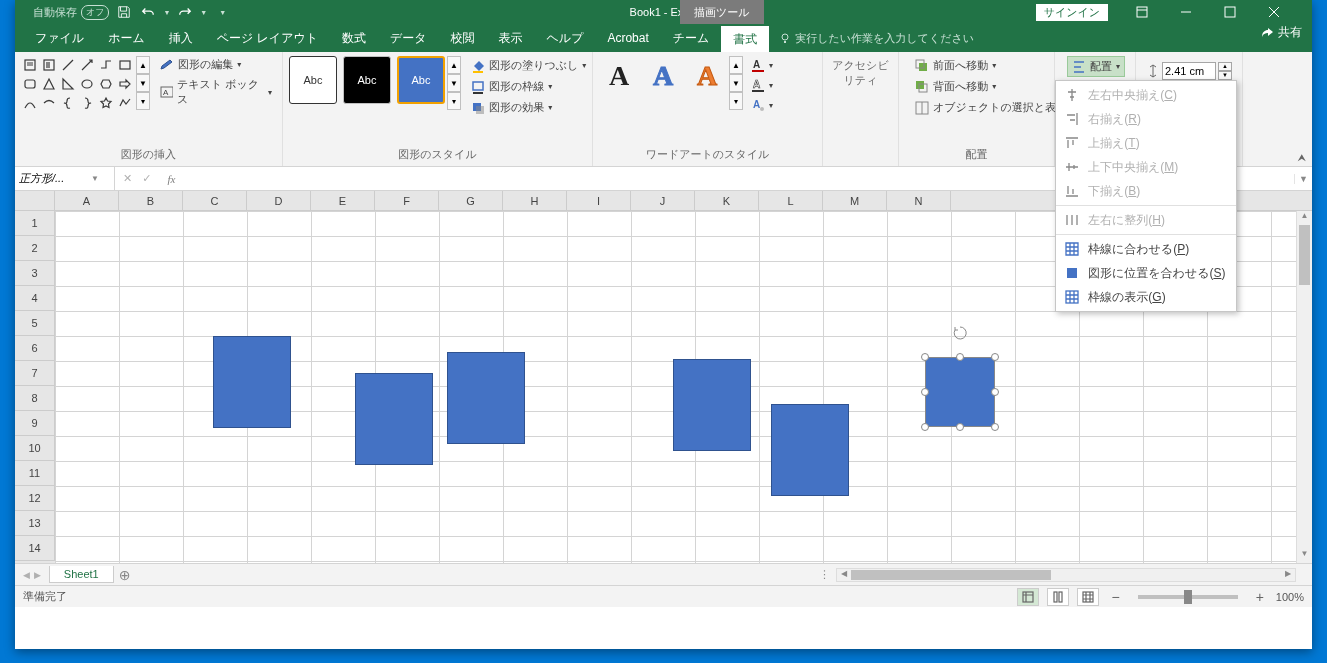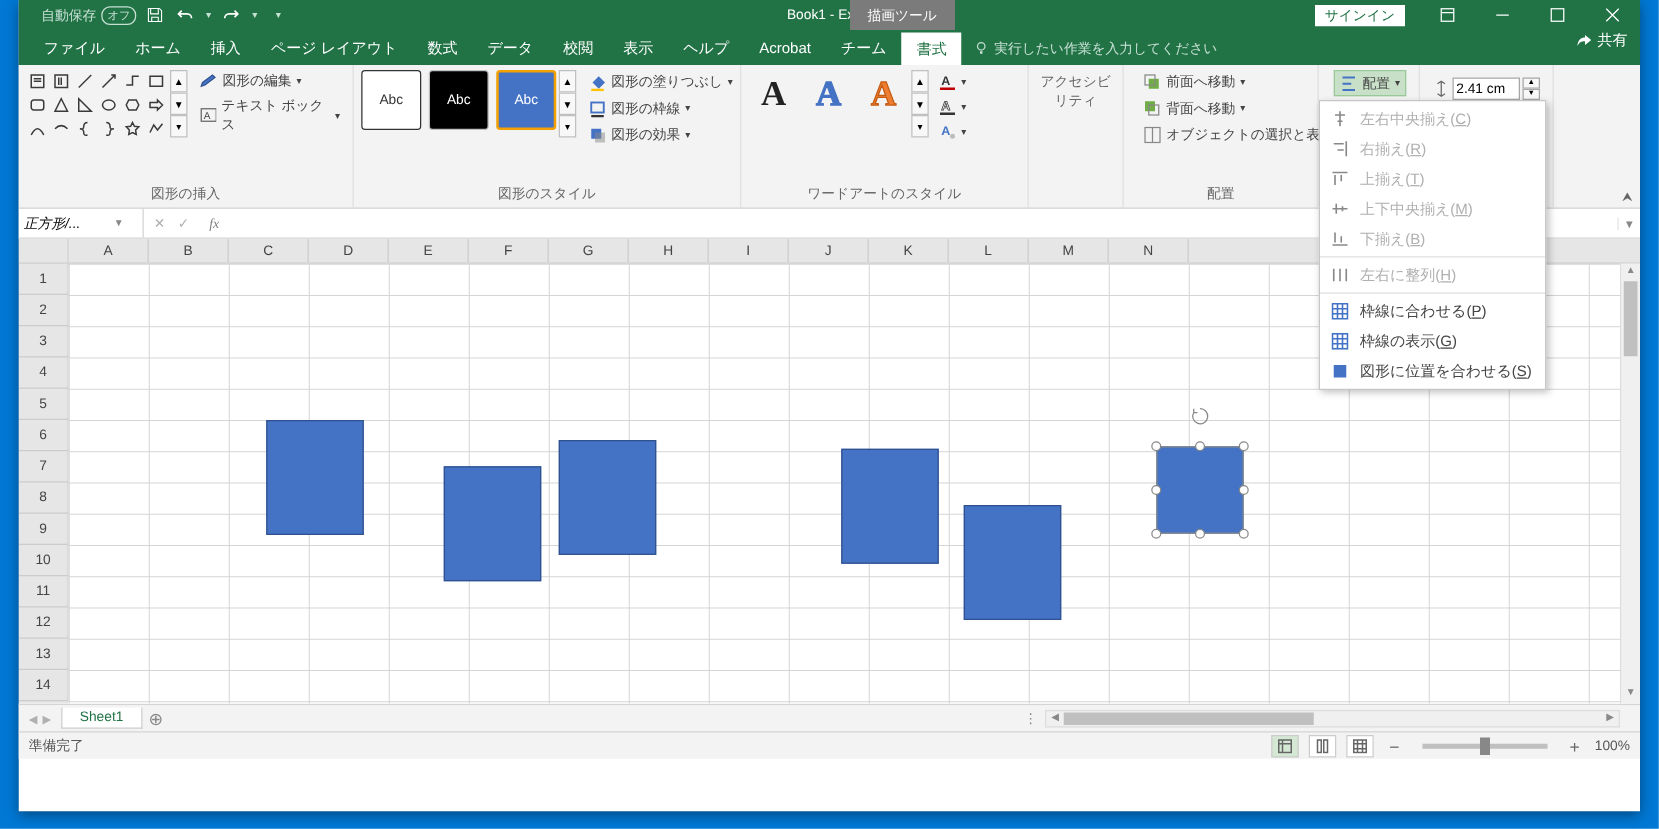--- a/index.html
+++ b/index.html
@@ -8,21 +8,21 @@
   
   
   .titlebar { height: 24px; background: #217346; color: #fff; display: flex; align-items: center; font-size: 11px; position: relative; }
   .titlebar-qat { display: flex; align-items: center; gap: 6px; padding-left: 18px; }
   .qat-autosave { display: flex; align-items: flex-end; gap: 4px; color: #c7e0d4; font-size: 11px; }
   .qat-pill { border:1px solid #c7e0d4; border-radius:7px; font-size:9px; padding:0 4px; }
   .qat-icon { width: 18px; height: 18px; display: inline-flex; align-items: center; justify-content: center; cursor: pointer; }
   .qat-icon svg { width: 14px; height: 14px; fill: #fff; }
   .titlebar-center { position: absolute; left: 0; right: 0; text-align: center; pointer-events:none; }
   .titlebar-contexttab { background: #7b7b7b; height: 24px; display: flex; align-items: center; padding: 0 14px; position: absolute; left: 665px; }
-  .titlebar-right { position: absolute; right: 0; display: flex; align-items: center; }
+  .titlebar-right { position: absolute; right: 16px; display: flex; align-items: center; }
   .signin-btn { background: #fff; color: #217346; font-size: 11px; padding: 1px 8px; cursor: pointer; margin-right: 12px;}
   .win-btn { width: 44px; height: 24px; display:flex; align-items:center; justify-content:center; cursor:pointer;}
   .win-btn svg { width: 12px; height: 12px; stroke: #fff; fill: none; stroke-width:1;}
   
   
   .menubar { height: 28px; background: #217346; display: flex; align-items: stretch; padding-left: 8px; font-size: 12px; color: #fff; position: relative; }
   .menu-tab { padding: 0 12px; display: flex; align-items: center; cursor: pointer; }
   .menu-tab.active { background: #fff; color: #217346; margin-top: 2px; }
   .tell-me { display: flex; align-items: center; gap: 4px; padding: 0 10px; color: #c7e0d4; font-size: 11px; }
   .bulb-icon { width:12px; height:12px; }
@@ -546,34 +546,34 @@
     <div class="dd-item">
         <span class="dd-icon">
           <svg>
             <path d="M1 1h12v12H1zM5 1v12M9 1v12M1 5h12M1 9h12"></path>
           </svg>
         </span>
         <span><span>枠線に合わせる</span>(<u>P</u>)</span>
       </div>
     <div class="dd-item">
         <span class="dd-icon">
+          <svg class="fill">
+            <rect x="2" y="2" width="10" height="10"></rect>
+          </svg>
+        </span>
+        <span><span>図形に位置を合わせる</span>(<u>S</u>)</span>
+      </div>
+    <div class="dd-item">
+        <span class="dd-icon">
           <svg>
             <rect x="1" y="1" width="12" height="12"></rect>
             <path d="M1 5h12M1 9h12M5 1v12M9 1v12"></path>
           </svg>
         </span>
         <span><span>枠線の表示</span>(<u>G</u>)</span>
-      </div>
-    <div class="dd-item">
-        <span class="dd-icon">
-          <svg class="fill">
-            <rect x="2" y="2" width="10" height="10"></rect>
-          </svg>
-        </span>
-        <span><span>図形に位置を合わせる</span>(<u>S</u>)</span>
       </div>
   </div>
 
   <div class="formula-bar">
     <div class="name-box">
       <input value="正方形/..." style="">
       <span class="name-box-dd">▼</span>
     </div>
     <div class="fb-btns">
       <span>✕</span>

